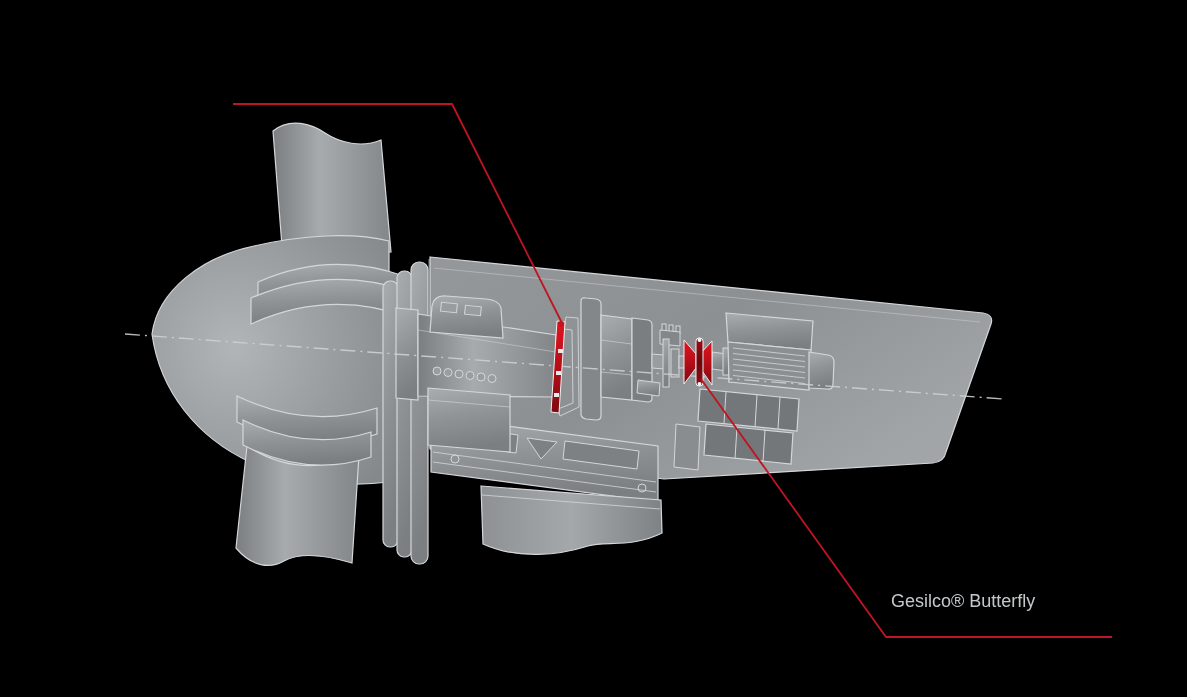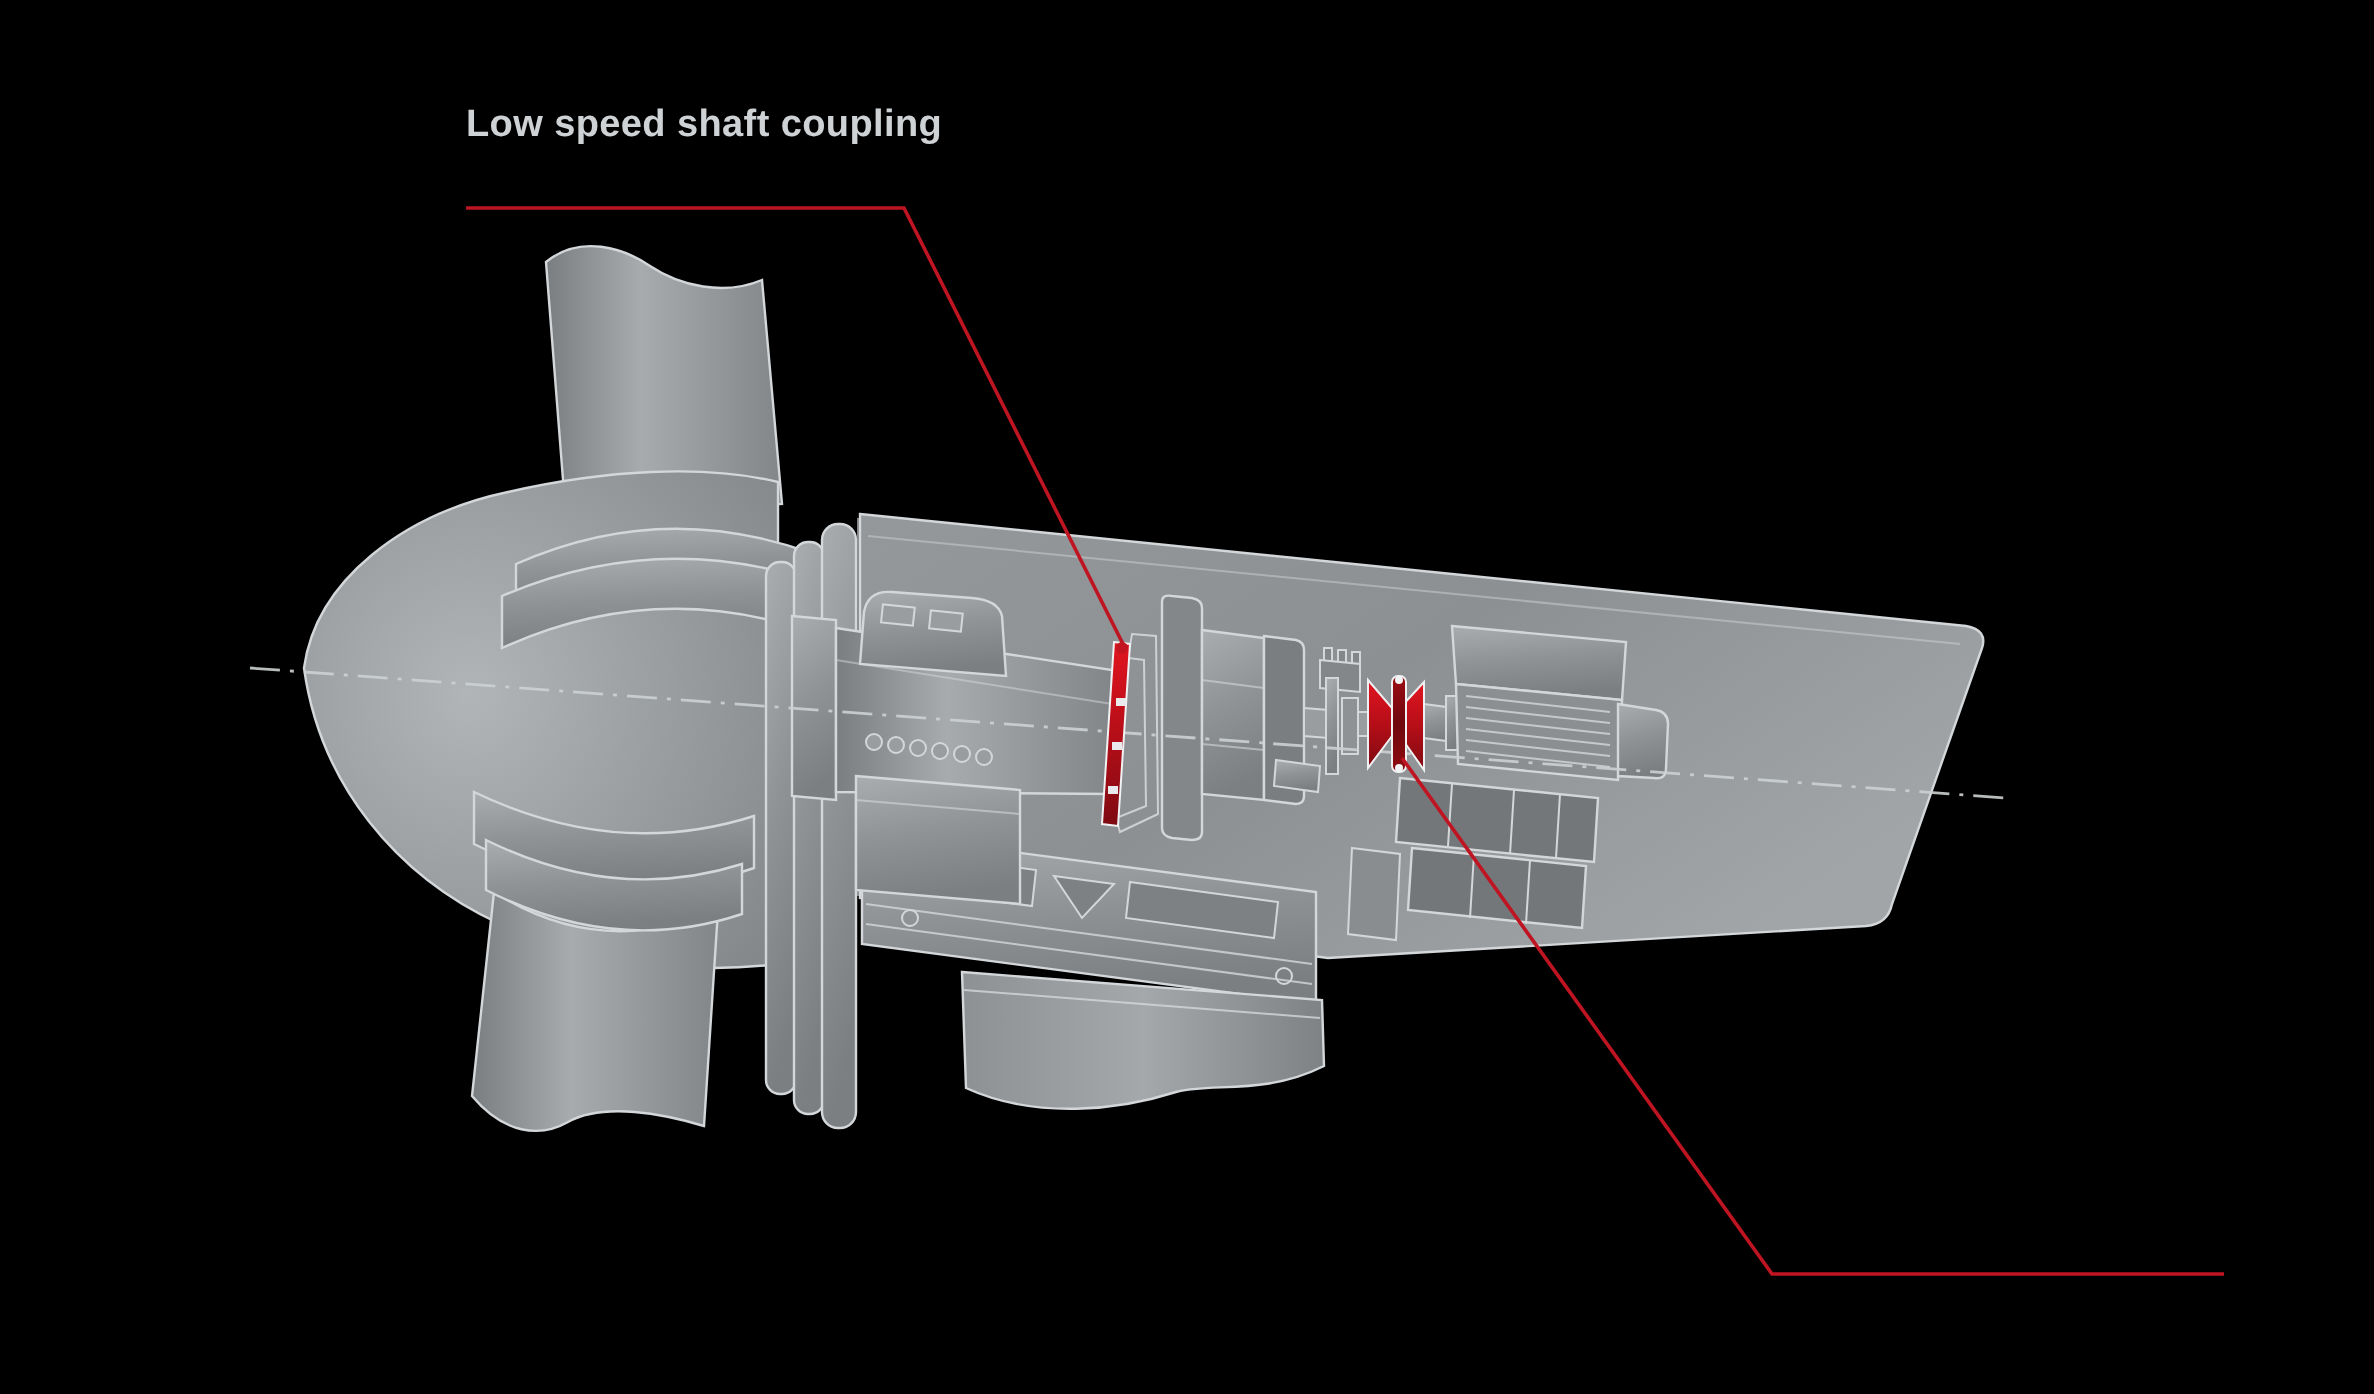--- a/index.html
+++ b/index.html
@@ -193,19 +193,19 @@
 
   <g>
     <path class="red-line" d="M233,104 L452,104 L562,323"></path>
   </g>
   <g>
     <path class="red-line" d="M701,379 L886,637 L1112,637"></path>
   </g>
 </svg>
 
 <div class="callout-label" style="left:233px;top:52px;">
-  <div class="t">Low speed shaft coupling</div>
 </div>
 
 <div class="callout-label" style="left:891px;top:588px;">
+  <div class="s">Gesilco® Butterfly</div>
 </div>
 
 </div>
 
 </body></html>

